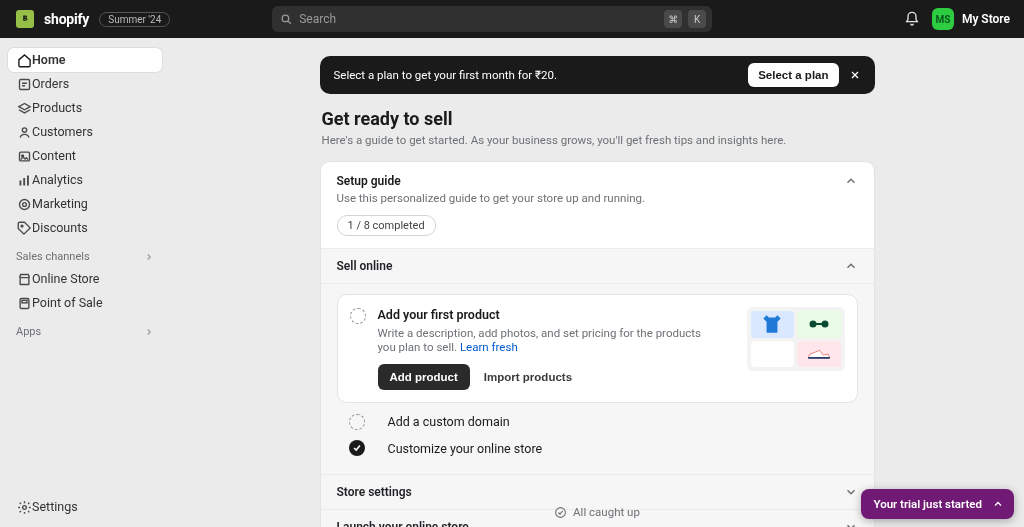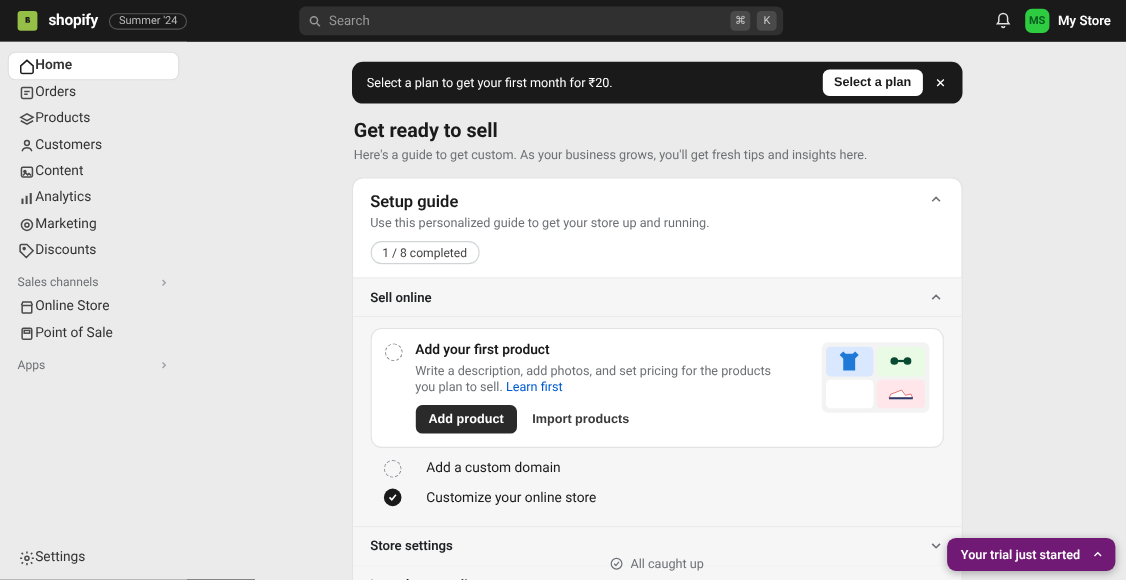--- a/index.html
+++ b/index.html
@@ -41,21 +41,21 @@
   .banner .grow { flex: 1; }
   .banner .bn-btn { background: #fff; color: #1a1a1a; border: none; border-radius: 6px; height: 24px; padding: 0 10px; font-size: 11.5px; font-weight: 600; cursor: pointer; }
   .banner .close { background: transparent; border: none; color: #fff; cursor: pointer; margin-left: 6px; padding: 4px; }
 
   .heading { padding-left: 2px; }
   .heading h1 { font-size: 18px; font-weight: 700; color: #1a1a1a; margin-bottom: 4px; }
   .heading p { font-size: 11.5px; color: #6d7175; }
 
   .card { background: #fff; border-radius: 10px; border: 1px solid #e1e3e5; box-shadow: 0 1px 0 rgba(0,0,0,0.03); }
   .card-pad { padding: 12px 16px; }
-  .card .card-title { font-size: 15px; font-weight: 600; color: #1a1a1a; }
+  .card .card-title { font-size: 12px; font-weight: 600; color: #1a1a1a; }
   .setup-sub { font-size: 11.5px; color: #6d7175; margin-top: 3px; }
   .chip { display: inline-block; border: 1px solid #d2d5d8; color: #444; border-radius: 10px; font-size: 11px; padding: 3px 10px; margin-top: 10px; }
 
   .section-head { display: flex; align-items: center; justify-content: space-between; padding: 10px 16px; background: #f6f6f7; border-top: 1px solid #ebebeb; cursor: pointer; font-size: 12px; font-weight: 600; color: #1f2124; }
   .section-head.rb { border-radius: 0 0 10px 10px; }
 
   .task-block { background: #f6f6f7; padding: 10px 16px 14px 16px; border-top: 1px solid #ebebeb; }
   .task-active { background: #fff; border: 1px solid #e1e3e5; border-radius: 10px; padding: 12px 12px 12px 12px; display: flex; gap: 12px; align-items: flex-start; }
   .task-ring { width: 16px; height: 16px; border: 1.5px dashed #8c9196; border-radius: 50%; flex: 0 0 auto; margin-top: 1px; }
   .task-done { width: 16px; height: 16px; border-radius: 50%; background: #1a1a1a; color: #fff; display: flex; align-items: center; justify-content: center; flex: 0 0 auto; }
@@ -257,21 +257,21 @@
         <button class="bn-btn">Select a plan</button>
         <button class="close">
           <span><svg width="12" height="12" viewBox="0 0 24 24" fill="none" stroke="#fff" stroke-width="2.5">
                 <path d="M6 6l12 12M18 6l-12 12"></path>
               </svg></span>
         </button>
       </div>
 
       <div class="heading">
         <h1>Get ready to sell</h1>
-        <p>Here's a guide to get custom. As your business grows, you'll get fresh tips and insights here.</p>
+        <p>Here's a guide to get started. As your business grows, you'll get fresh tips and insights here.</p>
       </div>
 
       <div class="card">
         <div class="card-pad" style="position:relative">
           <div style="display:flex;align-items:flex-start">
             <div style="flex:1">
               <div class="card-title">Setup guide</div>
               <div class="setup-sub">Use this personalized guide to get your store up and running.</div>
               <span class="chip">1 / 8 completed</span>
             </div>
@@ -291,21 +291,21 @@
               </svg>
             </span>
         </div>
 
         <div class="task-block">
           <div class="task-active">
             <span class="task-ring"></span>
             <div style="flex:1">
               <div class="tt">Add your first product</div>
               <div class="td">
-                <span>Write a description, add photos, and set pricing for the products you plan to sell. </span><a href="#">Learn first</a>
+                <span>Write a description, add photos, and set pricing for the products you plan to sell. </span><a href="#">Learn fresh</a>
               </div>
               <div class="task-actions">
                 <button class="btn-dark">Add product</button>
                 <button class="btn-plain">Import products</button>
               </div>
             </div>
             <div class="thumb-tile">
               <div class="t1">
                   <svg width="26" height="26" viewBox="0 0 24 24" fill="#1e7ad6">
                     <path d="M7 4l2 2h6l2-2 3 3-3 3v10H7V10L4 7l3-3z"></path>

